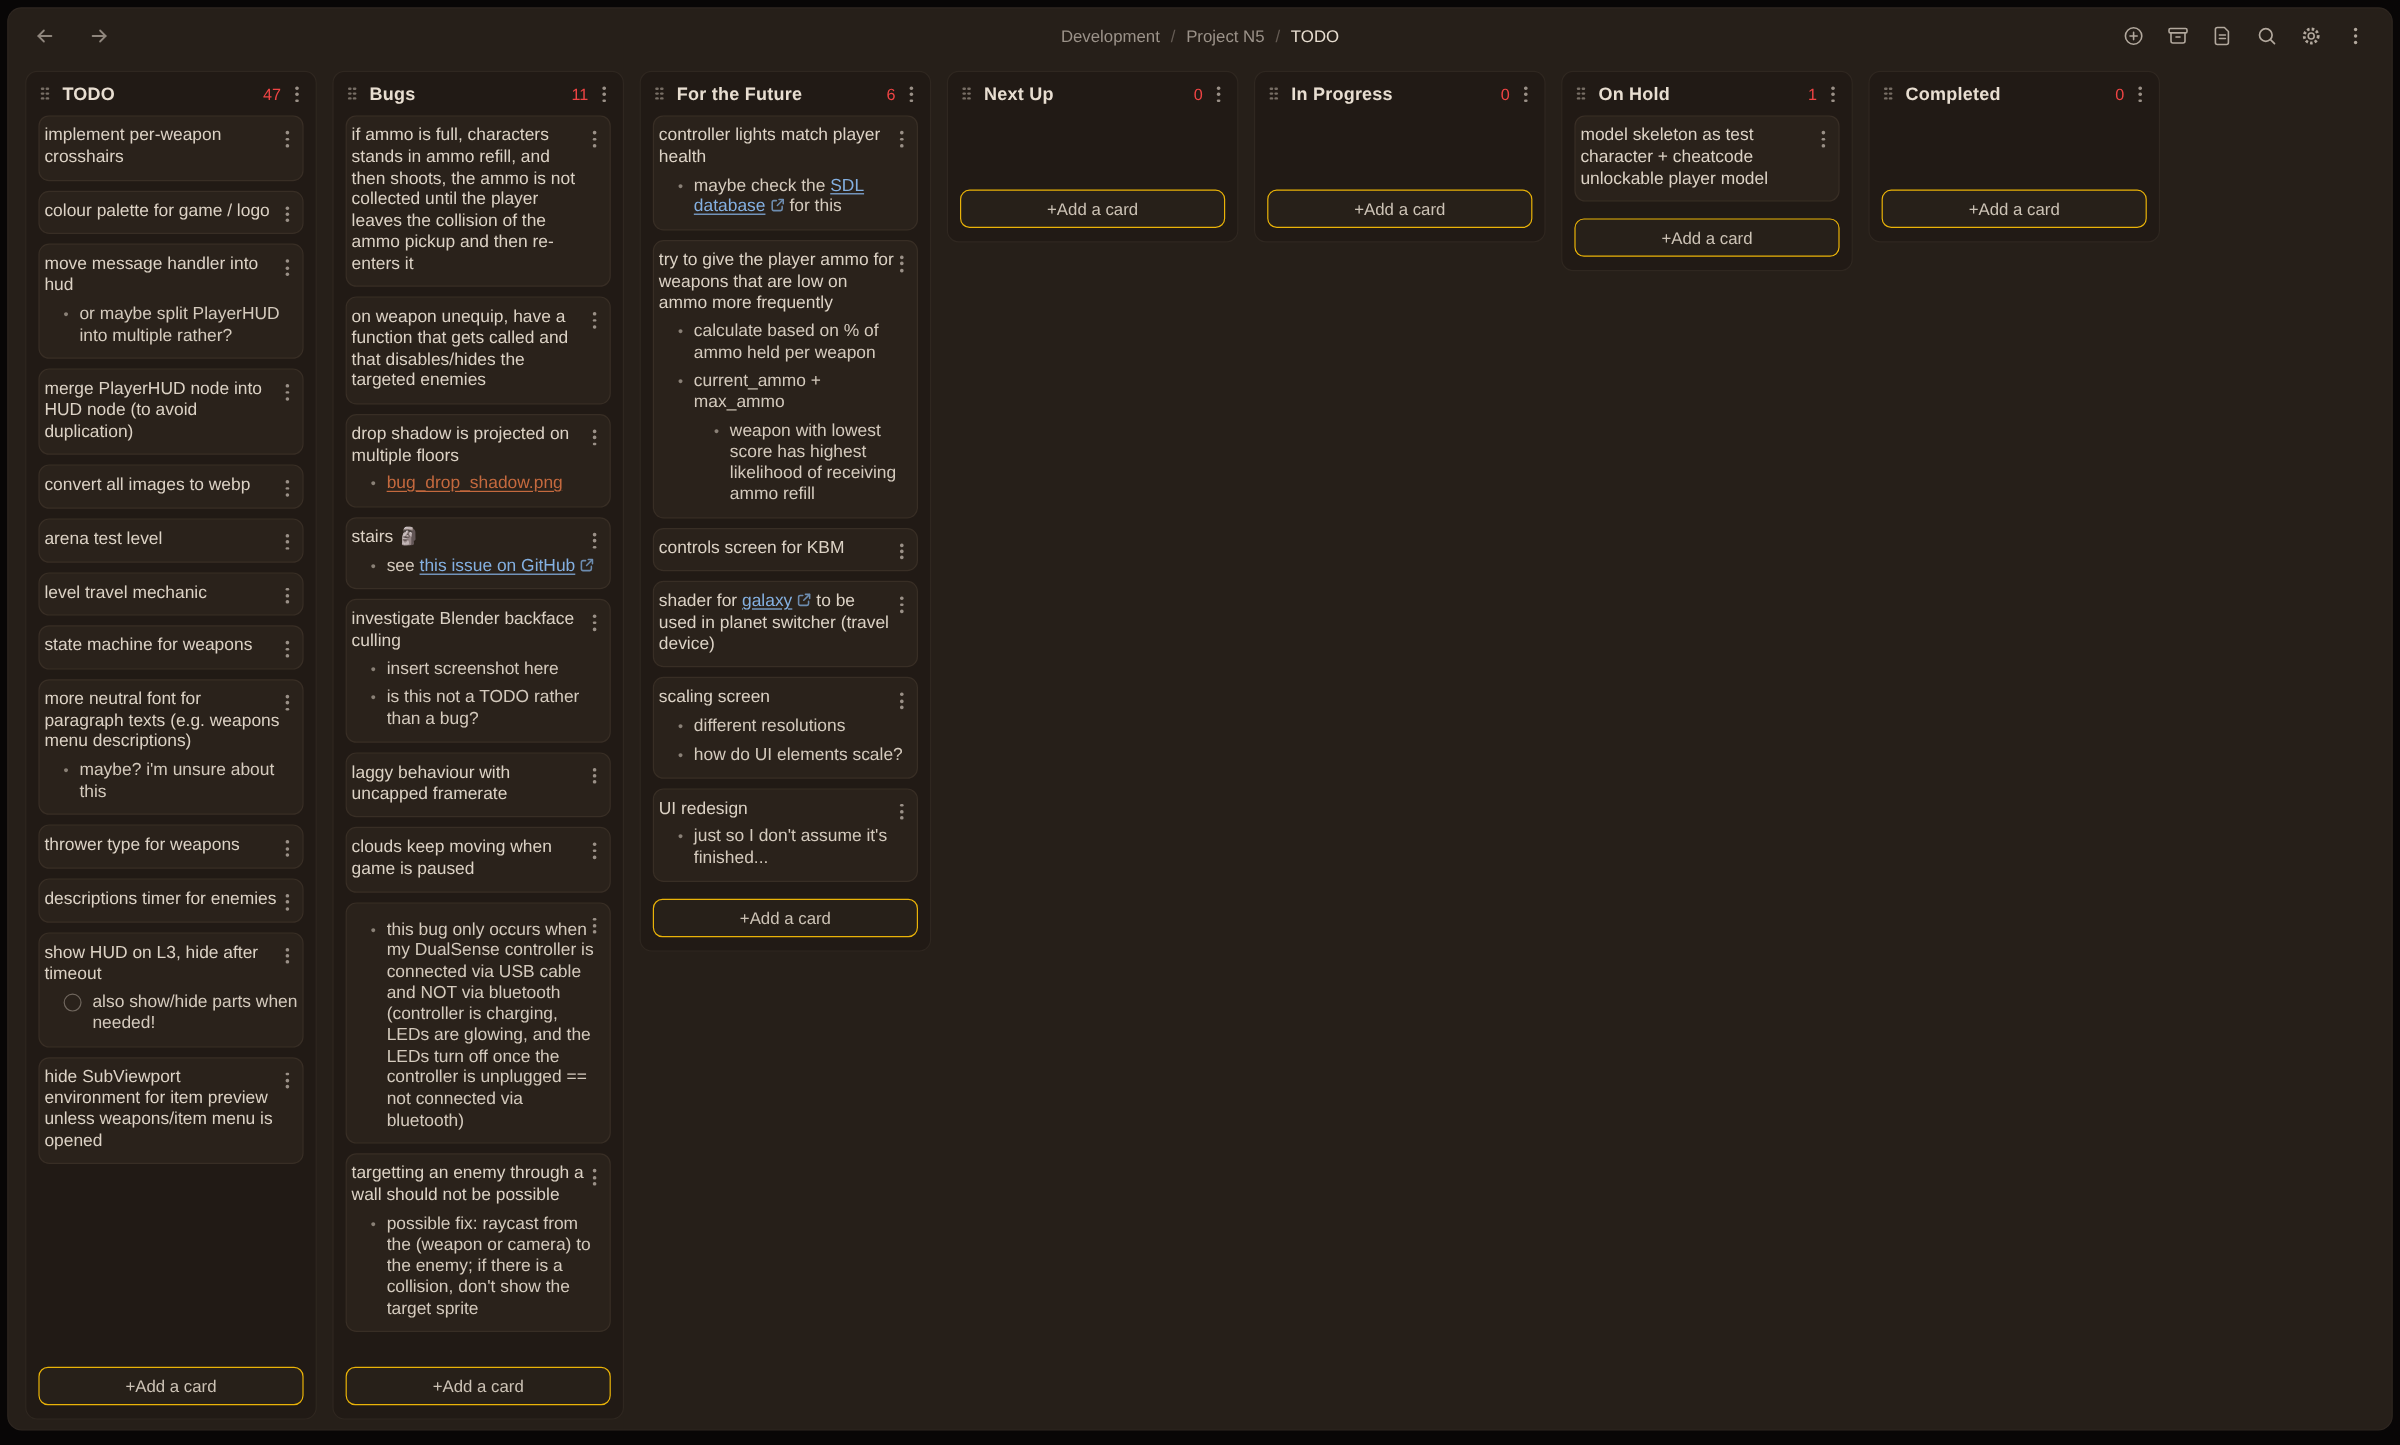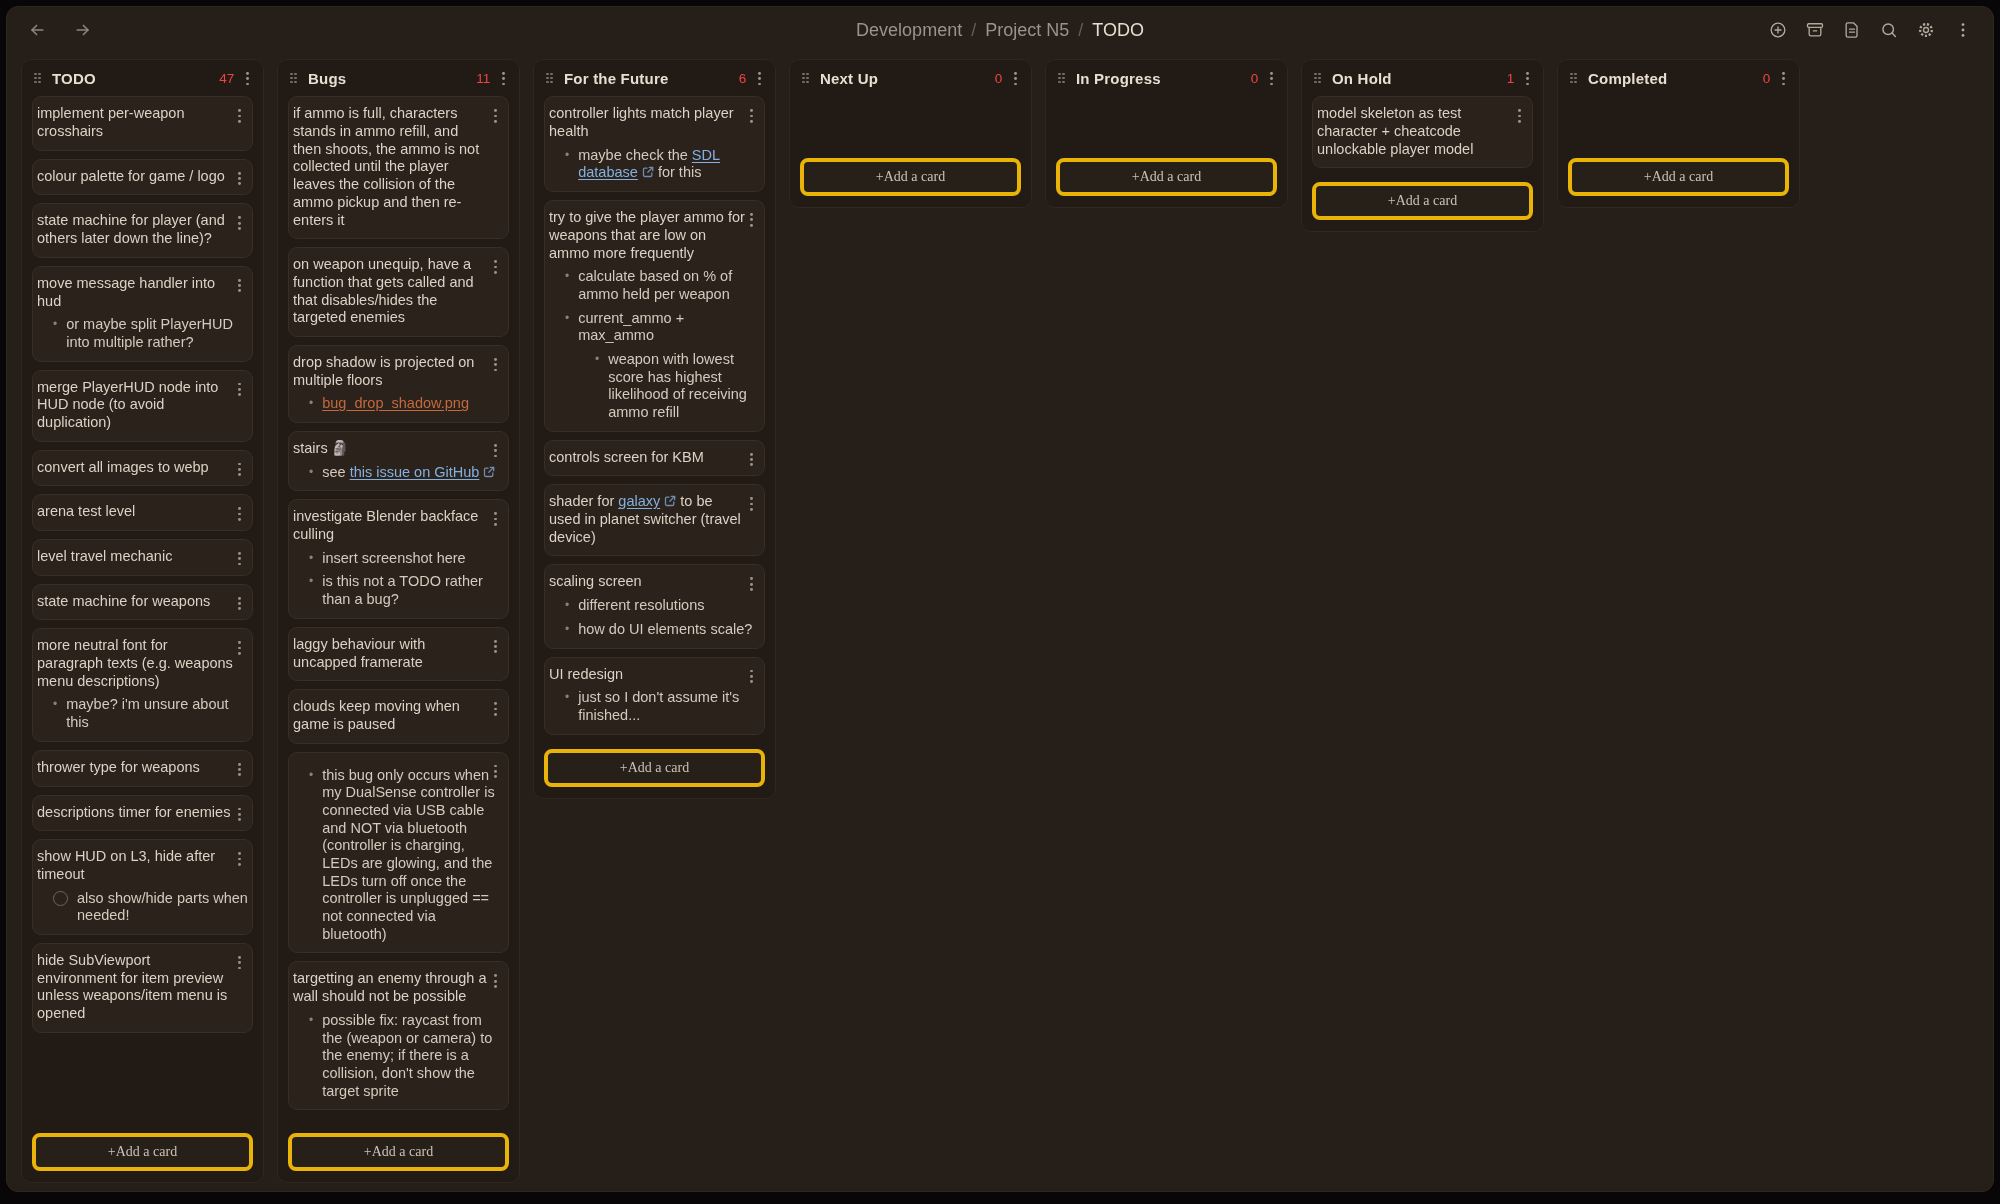--- a/index.html
+++ b/index.html
@@ -7,21 +7,21 @@
   *{box-sizing:border-box;}
   .app{position:absolute;top:6px;left:6px;right:6px;bottom:12px;background:#261f19;
     border:1px solid #2e2620;border-radius:12px;overflow:hidden;}
   
   .topbar{height:46px;display:flex;align-items:center;position:relative;padding:0 18px;}
   .nav{display:flex;gap:22px;align-items:center;}
   .icon-btn{display:inline-flex;align-items:center;justify-content:center;width:24px;height:24px;
     color:#b0a69b;cursor:pointer;}
   .icon-btn svg{display:block;}
   .breadcrumb{position:absolute;left:50%;top:50%;transform:translate(-50%,-50%);
-    display:flex;gap:9px;font-size:18px;color:#9b9289;white-space:nowrap;}
+    display:flex;gap:9px;font-size:14px;color:#9b9289;white-space:nowrap;}
   .breadcrumb .sep{color:#655c54;}
   .breadcrumb .crumb-last{color:#e7ddd0;}
   .actions{margin-left:auto;display:flex;gap:13px;align-items:center;}
   
   .board{height:calc(100% - 46px);padding:6px 14px 8px;display:flex;gap:13px;align-items:flex-start;overflow:hidden;}
   .column{width:243px;flex:0 0 243px;background:#211a15;border:1px solid #2f2720;border-radius:10px;
     display:flex;flex-direction:column;max-height:100%;overflow:hidden;}
   .column.stretch{height:100%;}
   .col-header{display:flex;align-items:center;padding:10px 12px 9px;gap:10px;flex:0 0 auto;}
   .drag{display:grid;grid-template-columns:repeat(2,4px);grid-auto-rows:4px;cursor:grab;}
@@ -37,23 +37,23 @@
     margin:0 10px 8px;padding:8px 4px 9px;font-size:14.5px;line-height:1.22;color:#dcd2c5;cursor:pointer;}
   .card-kebab{position:absolute;top:10px;right:9px;}
   .card-title{padding-right:14px;}
   .li{display:flex;gap:9px;margin-top:6px;padding-left:16px;color:#d4cabd;}
   .li.l2{padding-left:46px;}
   .marker{flex:0 0 auto;color:#8a8177;font-size:12px;line-height:17px;}
   .marker.circle{width:15px;height:15px;border:1.5px solid #6f665d;border-radius:50%;margin-top:1px;}
   a.link-blue{color:var(--link-blue,#84b0e1);text-decoration:underline;text-underline-offset:2px;cursor:pointer;}
   a.link-orange{color:var(--link-orange,#c4693e);text-decoration:underline;text-underline-offset:2px;cursor:pointer;}
   .ext-svg{margin-left:4px;vertical-align:-1px;opacity:.75;}
-  .add-card{display:block;margin:6px 10px 11px;flex:0 0 auto;background:#272019;border:4px solid #eab308;
+  .add-card{display:block;margin:6px 10px 11px;flex:0 0 auto;background:#272019;border:1px solid #eab308;
     border-radius:8px;padding:7px 8px;text-align:center;font-size:14px;color:#ccc2b5;cursor:pointer;
-    font-family:Liberation Serif, serif;width:calc(100% - 20px);}
+    font-family:Liberation Sans, sans-serif;width:calc(100% - 20px);}
 </style>
 </head>
 <body>
 
 <div class="app">
   <header class="topbar">
     <div class="nav">
       <span class="icon-btn">
         <svg width="20" height="20" viewBox="0 0 24 24" fill="none" stroke="#8f867d" stroke-width="1.8" stroke-linecap="round" stroke-linejoin="round">
             <path d="M19 12H6"></path>
@@ -150,28 +150,20 @@
               <i></i>
             </span>
             <div class="card-title"><span>colour palette for game / logo</span></div>
           </article>
           <article class="card">
             <span class="kebab card-kebab">
               <i></i>
               <i></i>
               <i></i>
             </span>
-            <div class="card-title"><span>state machine for player (and others later down the line)?</span></div>
-          </article>
-          <article class="card">
-            <span class="kebab card-kebab">
-              <i></i>
-              <i></i>
-              <i></i>
-            </span>
             <div class="card-title"><span>move message handler into hud</span></div>
             <div class="li">
               <span class="marker">•</span>
               <span class="li-text"><span>or maybe split PlayerHUD into multiple rather?</span></span>
             </div>
           </article>
           <article class="card">
             <span class="kebab card-kebab">
               <i></i>
               <i></i>

